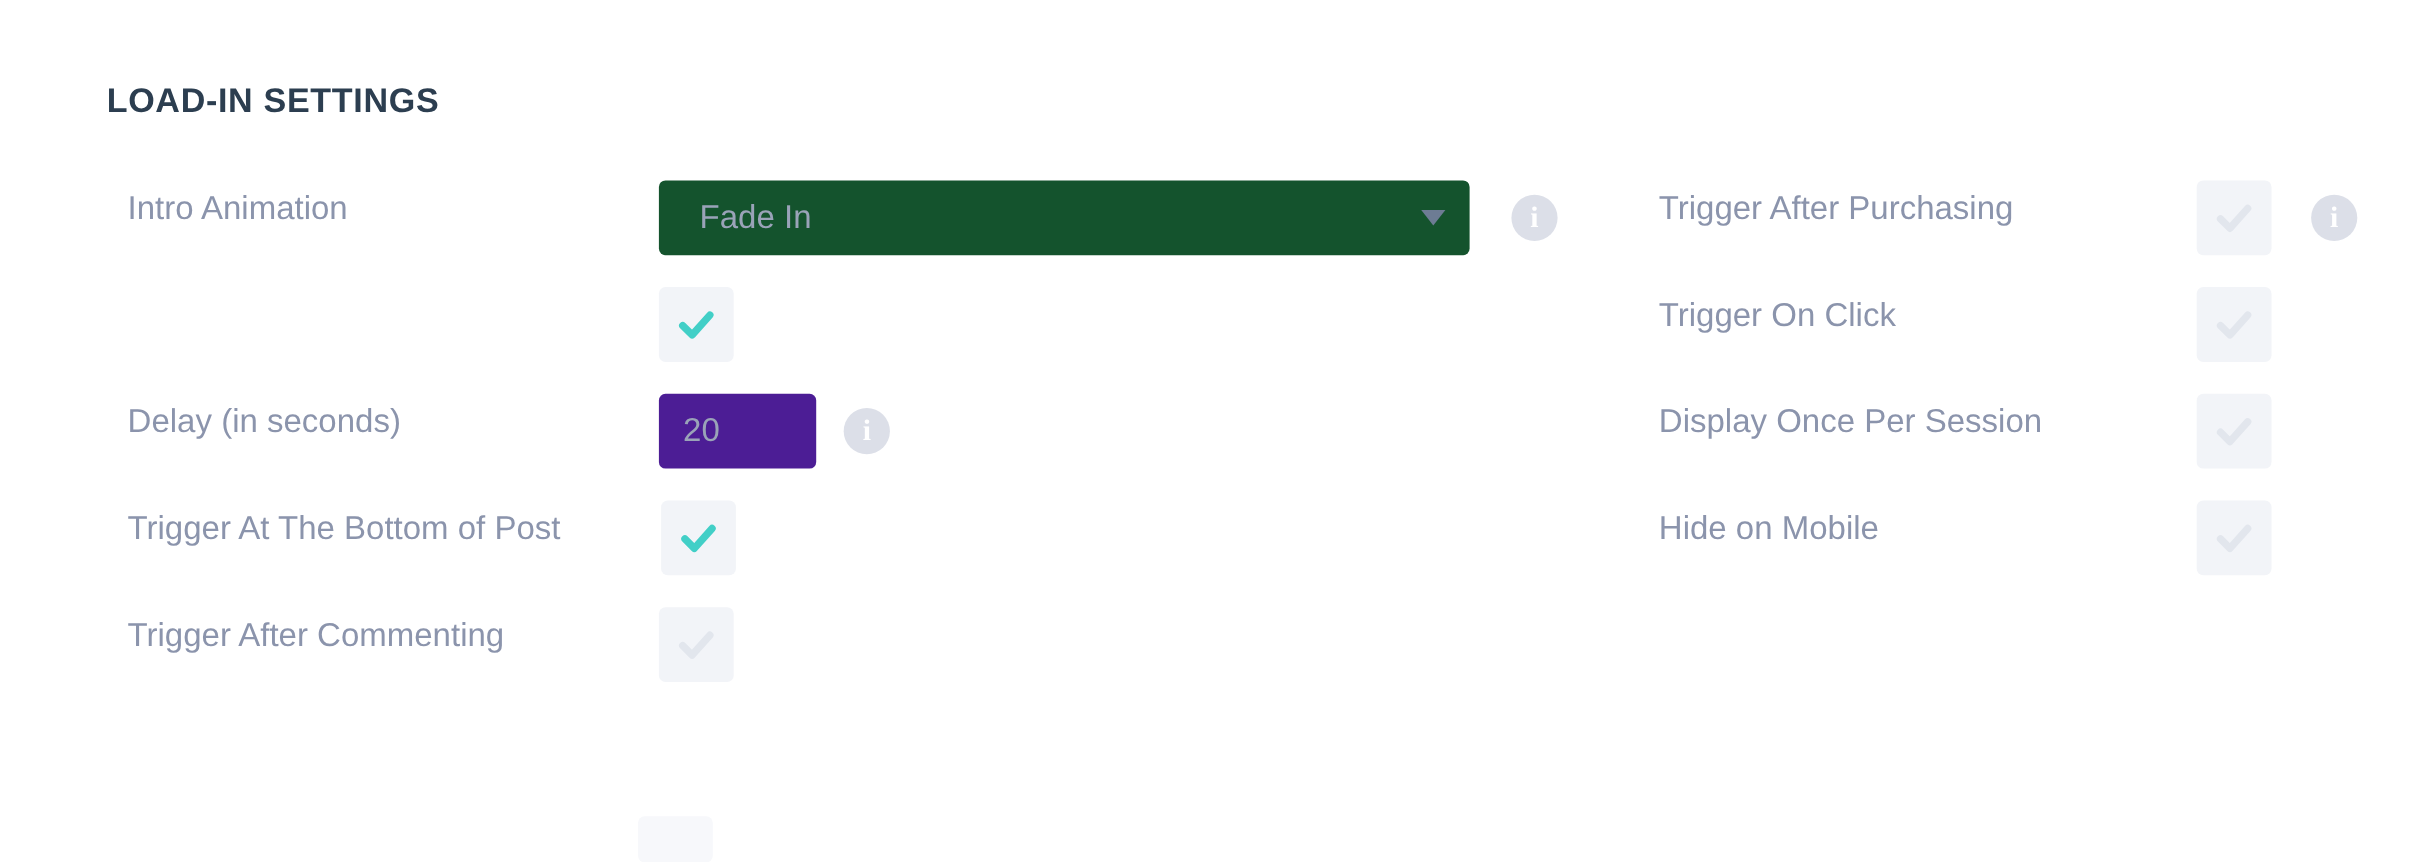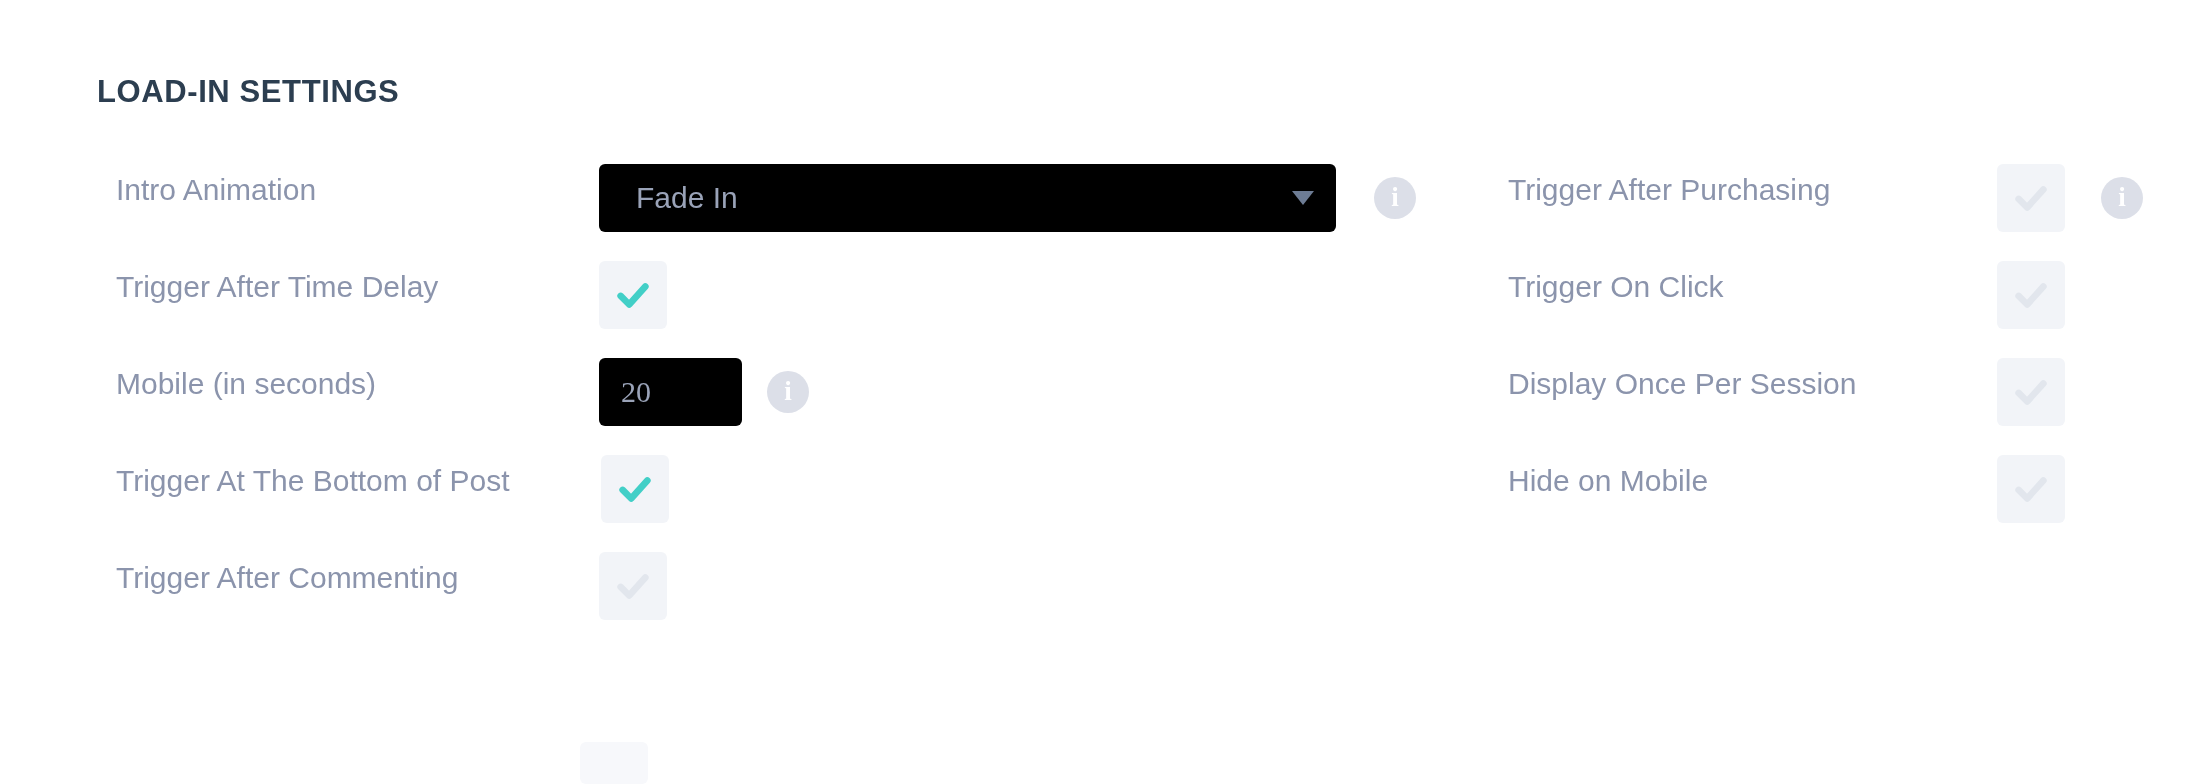--- a/index.html
+++ b/index.html
@@ -83,21 +83,21 @@
   .checkbox .tick { fill: none; stroke-width: 7; stroke-linecap: round; stroke-linejoin: round; }
   .checkbox.on  .tick { stroke: #42cfc7; }
   .checkbox.off .tick { stroke: #e2e6ed; }
 
   
   .select {
     position: relative;
     width: 737px;
     height: 68px;
     border-radius: 6px;
-    background: #000000;
+    background: #14532d;
     display: flex;
     align-items: center;
   }
   .select-value {
     margin-left: 37px;
     font-size: 30px;
     color: #9aa3b8;
     white-space: nowrap;
   }
   .select-arrow {
@@ -109,24 +109,23 @@
     border-left: 11px solid transparent;
     border-right: 11px solid transparent;
     border-top: 14px solid #6d7c94;
   }
 
   
   .text-input {
     width: 143px;
     height: 68px;
     border-radius: 6px;
-    background: #000000;
-    display: flex;
-    align-items: center;
-    font-family: Liberation Serif, serif;
+    background: #4c1d95;
+    display: flex;
+    align-items: center;
   }
   .text-input-value {
     margin-left: 22px;
     font-size: 30px;
     color: #9aa3b8;
   }
 
   
   .info-icon {
     position: absolute;
@@ -178,32 +177,31 @@
           <span class="select-value">Fade In</span>
           <span class="select-arrow"></span>
         </div>
       </div>
       <div class="info-icon info-sel">
         <span class="glyph">i</span>
       </div>
     </div>
 
     <div class="row">
-      <div class="field-label">Trigger After Time Delay</div>
       <div class="control ctrl-left">
         <div class="checkbox on">
           <svg viewBox="0 0 40 40">
             <polyline class="tick" points="7,21 16,30 33,11"></polyline>
           </svg>
         </div>
       </div>
     </div>
 
     <div class="row">
-      <div class="field-label">Mobile (in seconds)</div>
+      <div class="field-label">Delay (in seconds)</div>
       <div class="control ctrl-left">
         <div class="text-input">
           <span class="text-input-value">20</span>
         </div>
       </div>
       <div class="info-icon info-delay">
         <span class="glyph">i</span>
       </div>
     </div>
 

